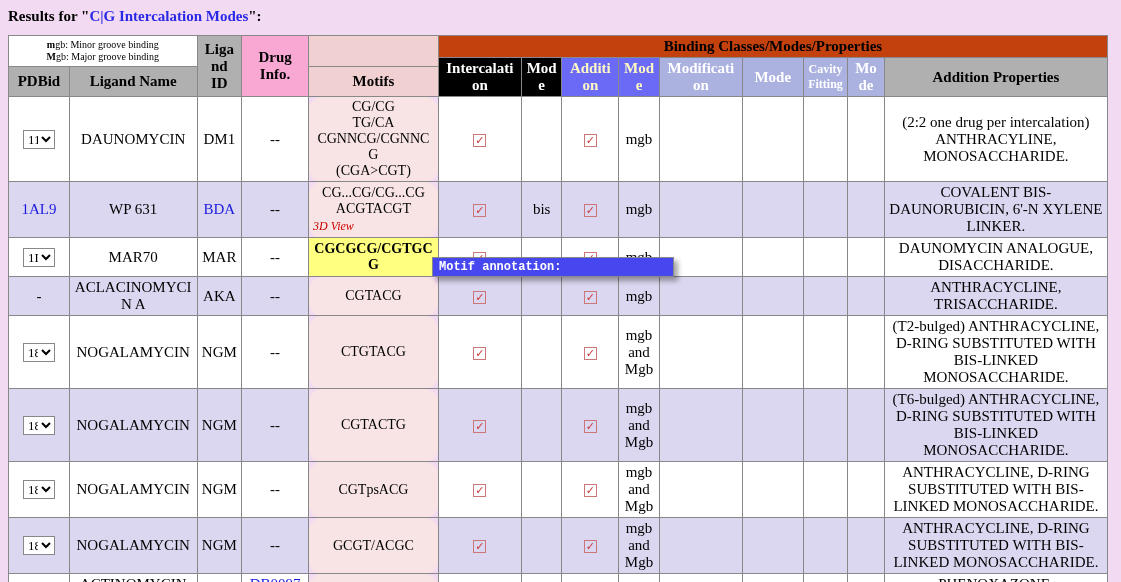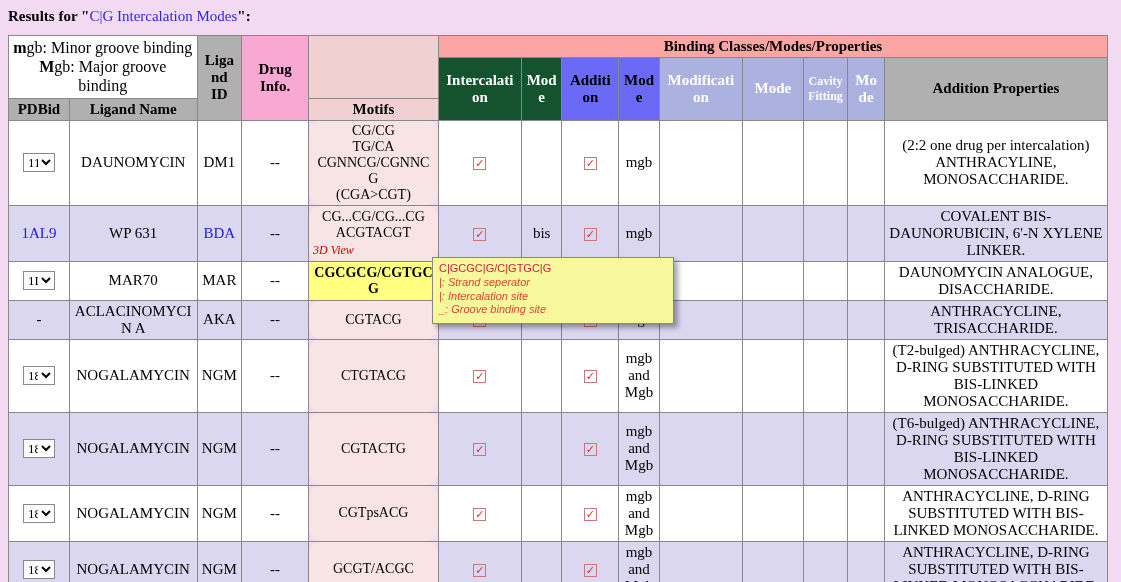--- a/index.html
+++ b/index.html
@@ -7,47 +7,47 @@
     padding: 8px;
     font-family: "Times New Roman", Times, serif;
     font-size: 15px;
     background: #f3daf3;
     color: #000;
   }
   .results-header { margin-bottom: 10px; }
   .results-header .label { font-weight: bold; }
   .results-header .query {
     color: #2a2ae6;
-    font-weight: normal;
+    font-weight: bold;
     text-align: center;
   }
   table.main {
     border-collapse: collapse;
     width: 1100px;
     table-layout: fixed;
   }
   table.main td, table.main th {
     border: 1px solid #888;
     padding: 2px 4px;
     vertical-align: middle;
     text-align: center;
     overflow: hidden;
     word-wrap: break-word;
   }
   .legend-cell {
     background: #fff;
     text-align: left;
-    font-size: 16px;
+    font-size: 10px;
     line-height: 1.2;
   }
   .legend-cell b { font-weight: bold; }
   th.colhead { background: #b0b0b0; font-weight: bold; }
-  th.spanhead { background: #fca5a5; font-weight: bold; }
-  th.hi1 { background: #14532d; color: #fff; }
-  th.hi2 { background: #6a6af6; color: #000000; }
+  th.spanhead { background: #c2410c; font-weight: bold; }
+  th.hi1 { background: #000000; color: #fff; }
+  th.hi2 { background: #6a6af6; color: #fef9c3; }
   th.hi3 { background: #abb2e0; color: #fff; }
   td.motif { background: #f8e4e4; text-align: left; font-size:14px;border-radius:13px; }
   td.motif-hl { background: #ffff80; text-align: left; font-size:14px; font-weight: bold; }
   td.motif .view3d { color: #c00; font-style: italic; display:block; text-align:left; font-size:12px; margin-top:2px;}
   tr.row-even td { background: #fff; }
   tr.row-odd td { background: #dcd7f0; }
   tr.row-even td.motif { background: #f8e4e4; }
   tr.row-odd td.motif { background: #f8e4e4; }
   tr.row-odd td.motif-hl, tr.row-even td.motif-hl { background: #ffff80; }
   .chk {
@@ -296,20 +296,15 @@
           <td></td>
           <td></td>
           <td></td>
           <td></td>
           <td>PHENOXAZONE, DISUBSTITUION WITH</td>
         </tr>
       </tbody>
 </table>
 
 <div class="tooltip-box" style="top:222px; left:424px;">
-  <div class="tt-body">
-    <span class="tt-code">C|GCGC|G/C|GTGC|G</span><br>
-    <span>|: Strand seperator</span><br>
-    <span>|: Intercalation site</span><br>
-    <span>_: Groove binding site</span>
-  </div>
+  <div class="tt-head">Motif annotation:</div>
 </div>
 </div>
 
 </body></html>

